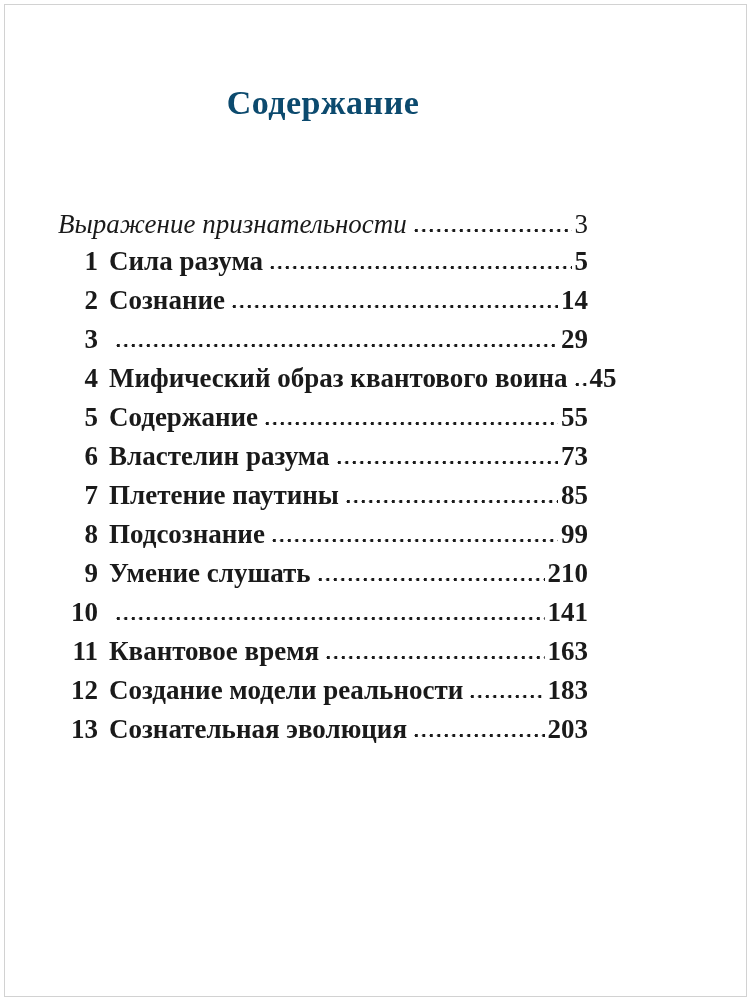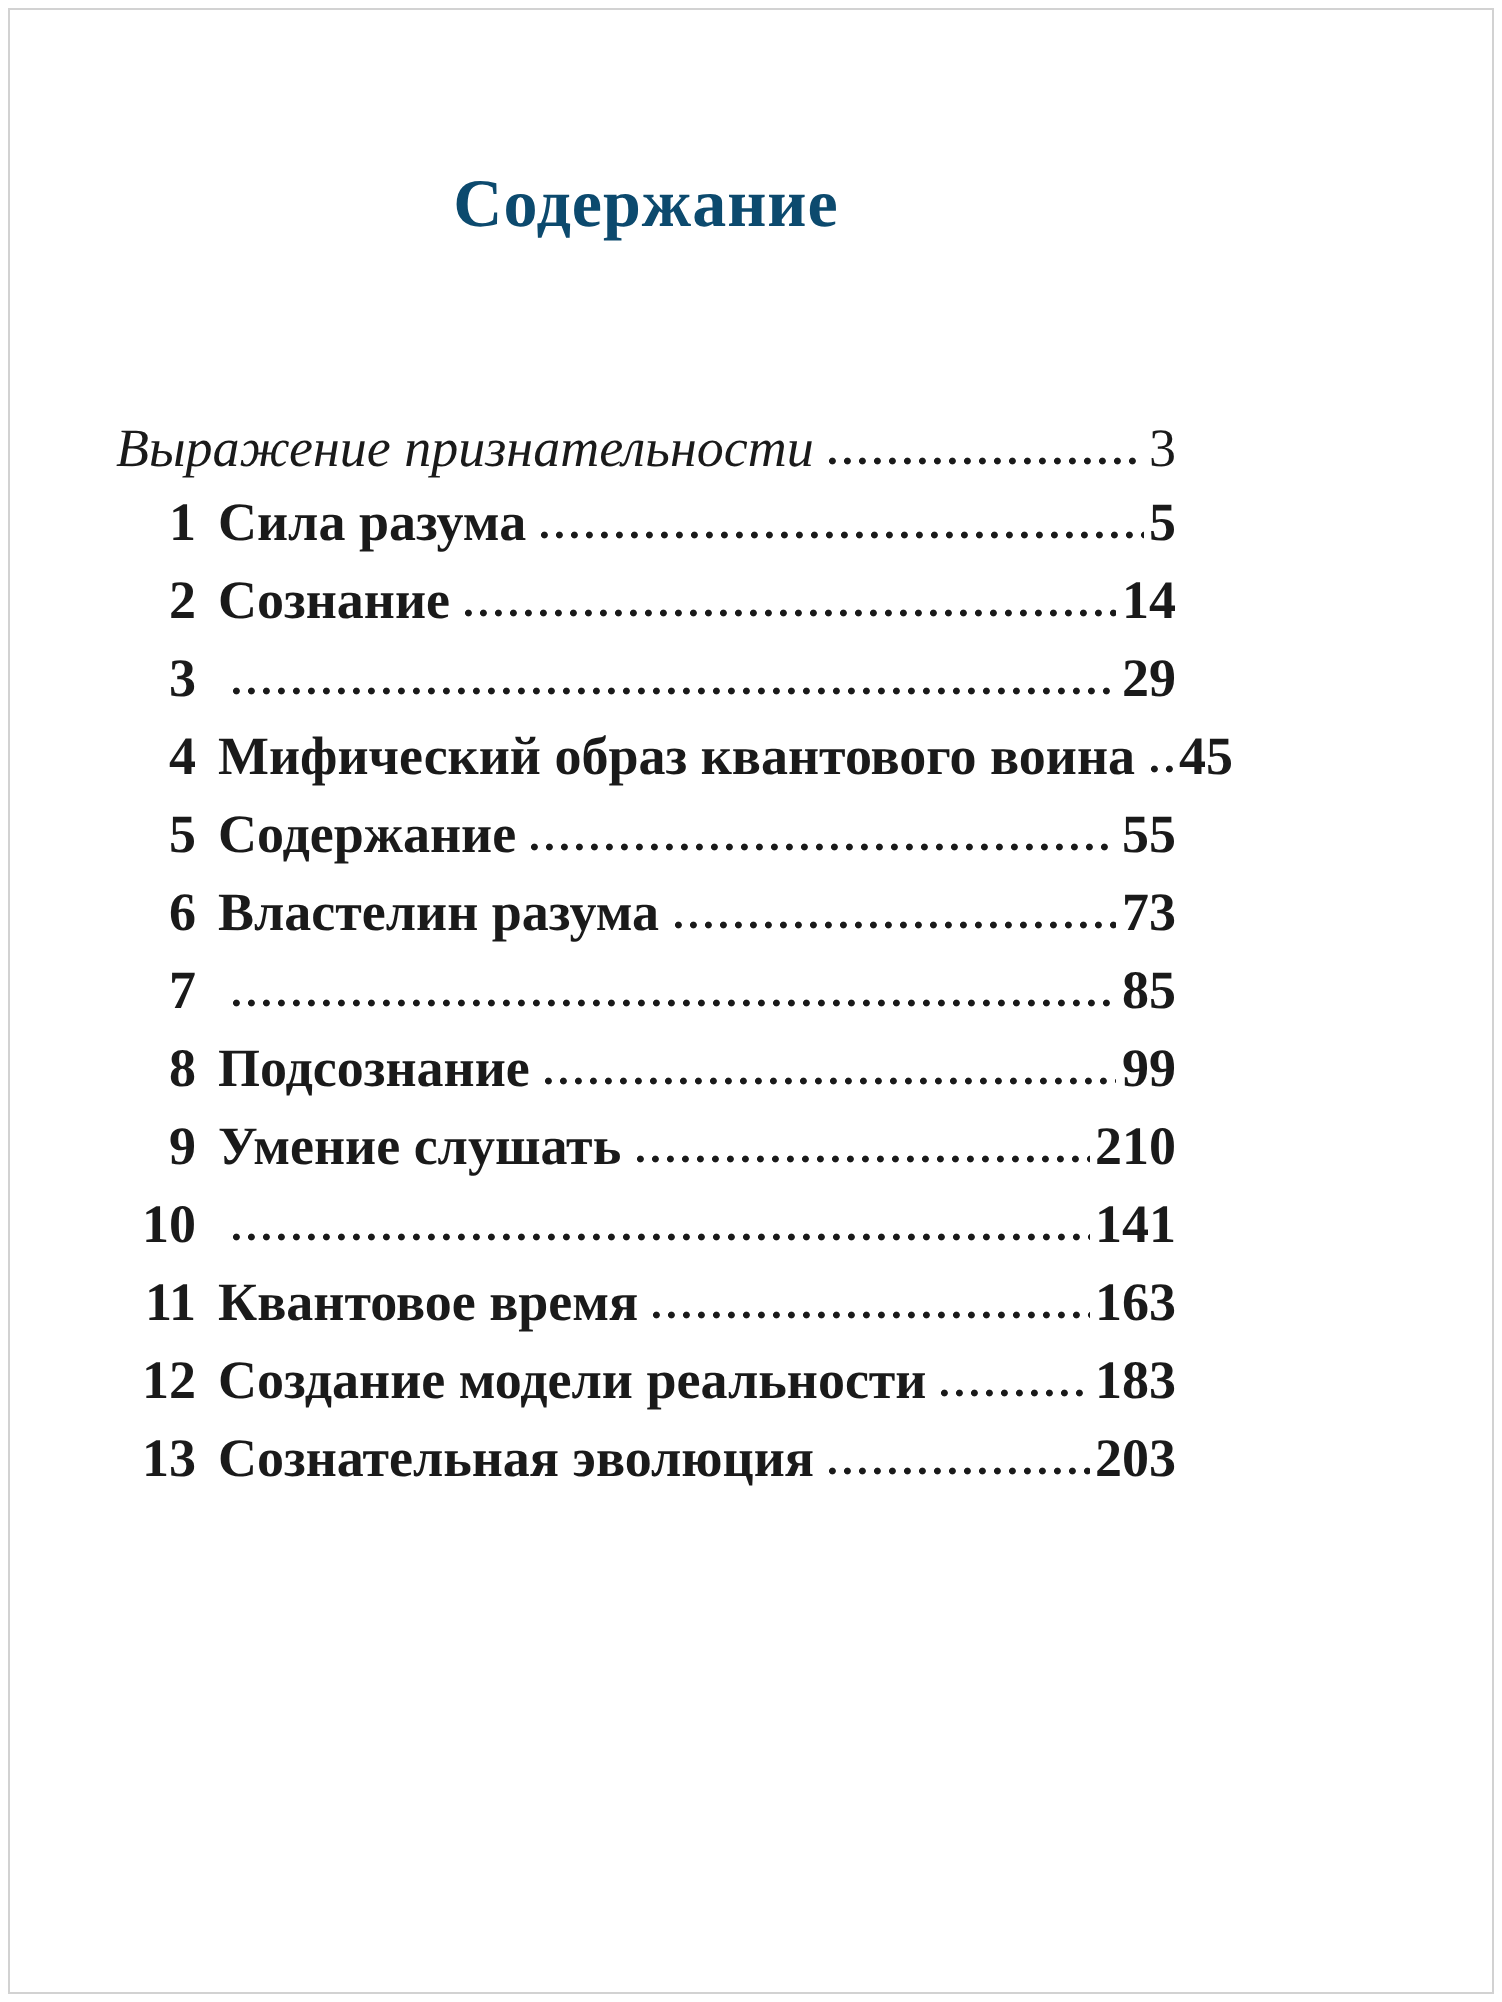--- a/index.html
+++ b/index.html
@@ -128,20 +128,21 @@
 
       <div class="row">
         <span class="num">6</span>
         <span class="title">Властелин разума</span>
         <span class="leader"></span>
         <span class="pg">73</span>
       </div>
 
       <div class="row">
         <span class="num">7</span>
+        <span class="title">Плетение паутины</span>
         <span class="leader"></span>
         <span class="pg">85</span>
       </div>
 
       <div class="row">
         <span class="num">8</span>
         <span class="title">Подсознание</span>
         <span class="leader"></span>
         <span class="pg">99</span>
       </div>

